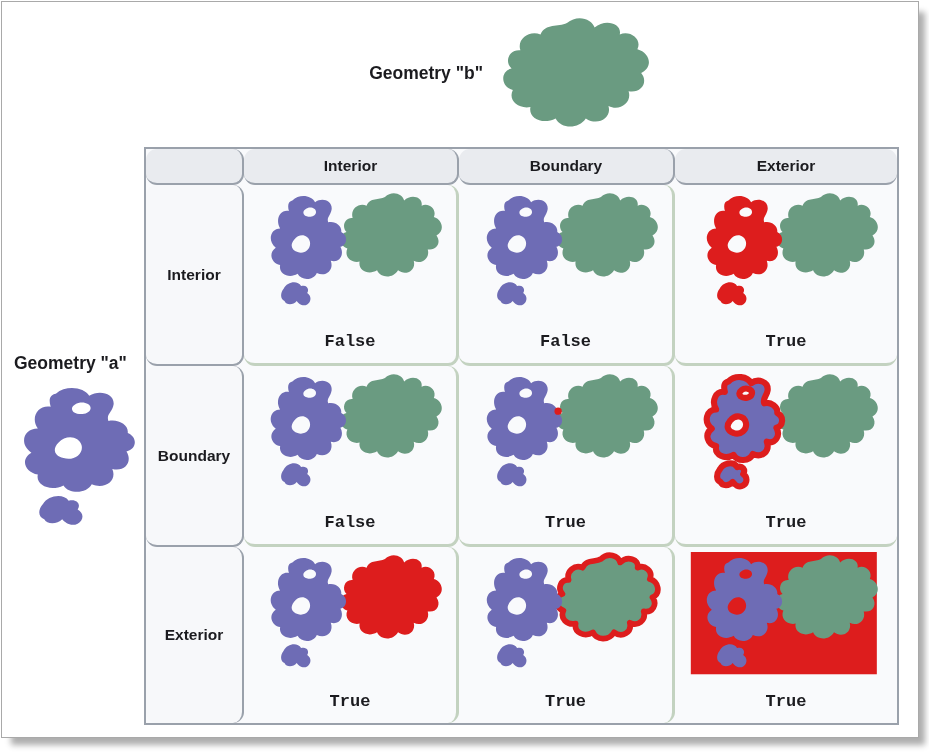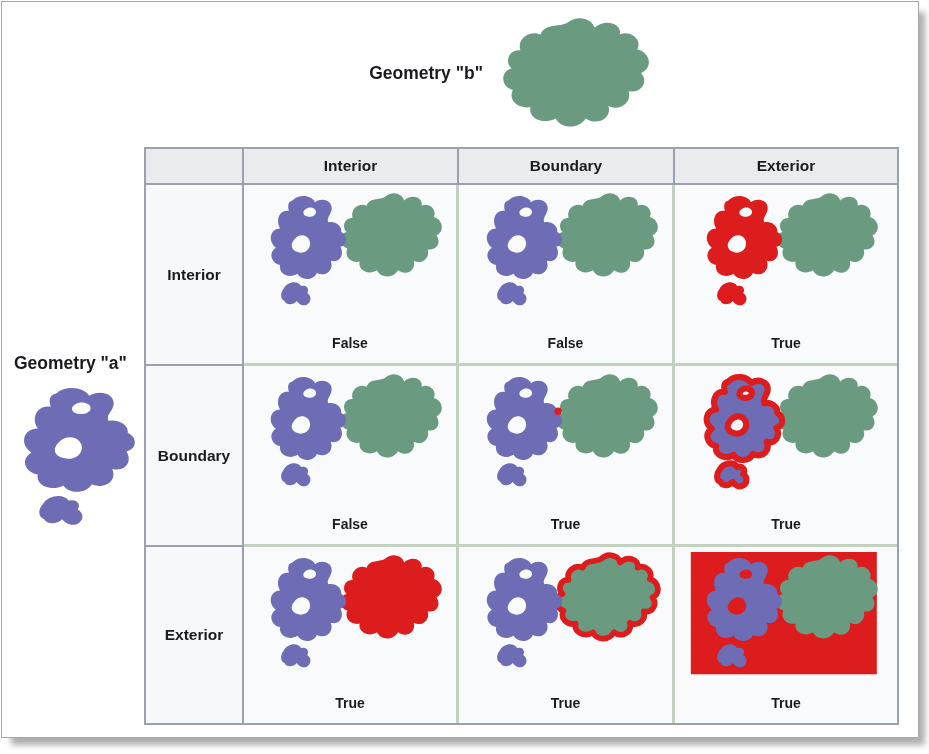--- a/index.html
+++ b/index.html
@@ -44,21 +44,21 @@
   .geo-shape-a{position:absolute;left:14px;top:384px;width:122px;height:142px;}
 
   .matrix{
     position:absolute;left:142px;top:145px;
     display:grid;
     grid-template-columns:98px 215px 216px 222px;
     grid-template-rows:36px 181px 181px 176px;
     border:2px solid var(--gray);
     background:var(--cell-bg);
   }
-  .cell{min-width:0;min-height:0;}
+  .cell{min-width:0;min-height:0;border-radius:11px;}
   .h{
     background:var(--header-bg);
     display:flex;align-items:center;justify-content:center;
     font-size:15.5px;font-weight:bold;
     border-bottom:2px solid var(--gray);
   }
   .rh{
     background:var(--rowhdr-bg);
     display:flex;align-items:center;justify-content:center;
     font-size:15.5px;font-weight:bold;
@@ -69,21 +69,21 @@
   .br-green{border-right:3px solid var(--green-line);}
   .bb-green{border-bottom:3px solid var(--green-line);}
   .cc{
     background:var(--cell-bg);
     display:flex;flex-direction:column;align-items:center;
     padding-top:5px;
   }
   .fig{width:198px;height:131px;flex:0 0 auto;}
   .val{
     margin-top:auto;margin-bottom:12px;
-    font-size:14px;font-weight:bold;
+    font-size:17px;font-weight:bold;font-family:Liberation Mono, monospace;
   }
 
   
   .fig .bgRect{display:none;fill:var(--red);}
   .fig .touchDot{display:none;fill:var(--red);}
   .fig .shape-a{fill:var(--purple);}
   .fig .shape-b{fill:var(--green);}
   .v-a-fill .shape-a{fill:var(--red);}
   .v-a-outline .shape-a{stroke:var(--red);stroke-width:7px;stroke-linejoin:round;}
   .v-touch-point .touchDot{display:inline;}

